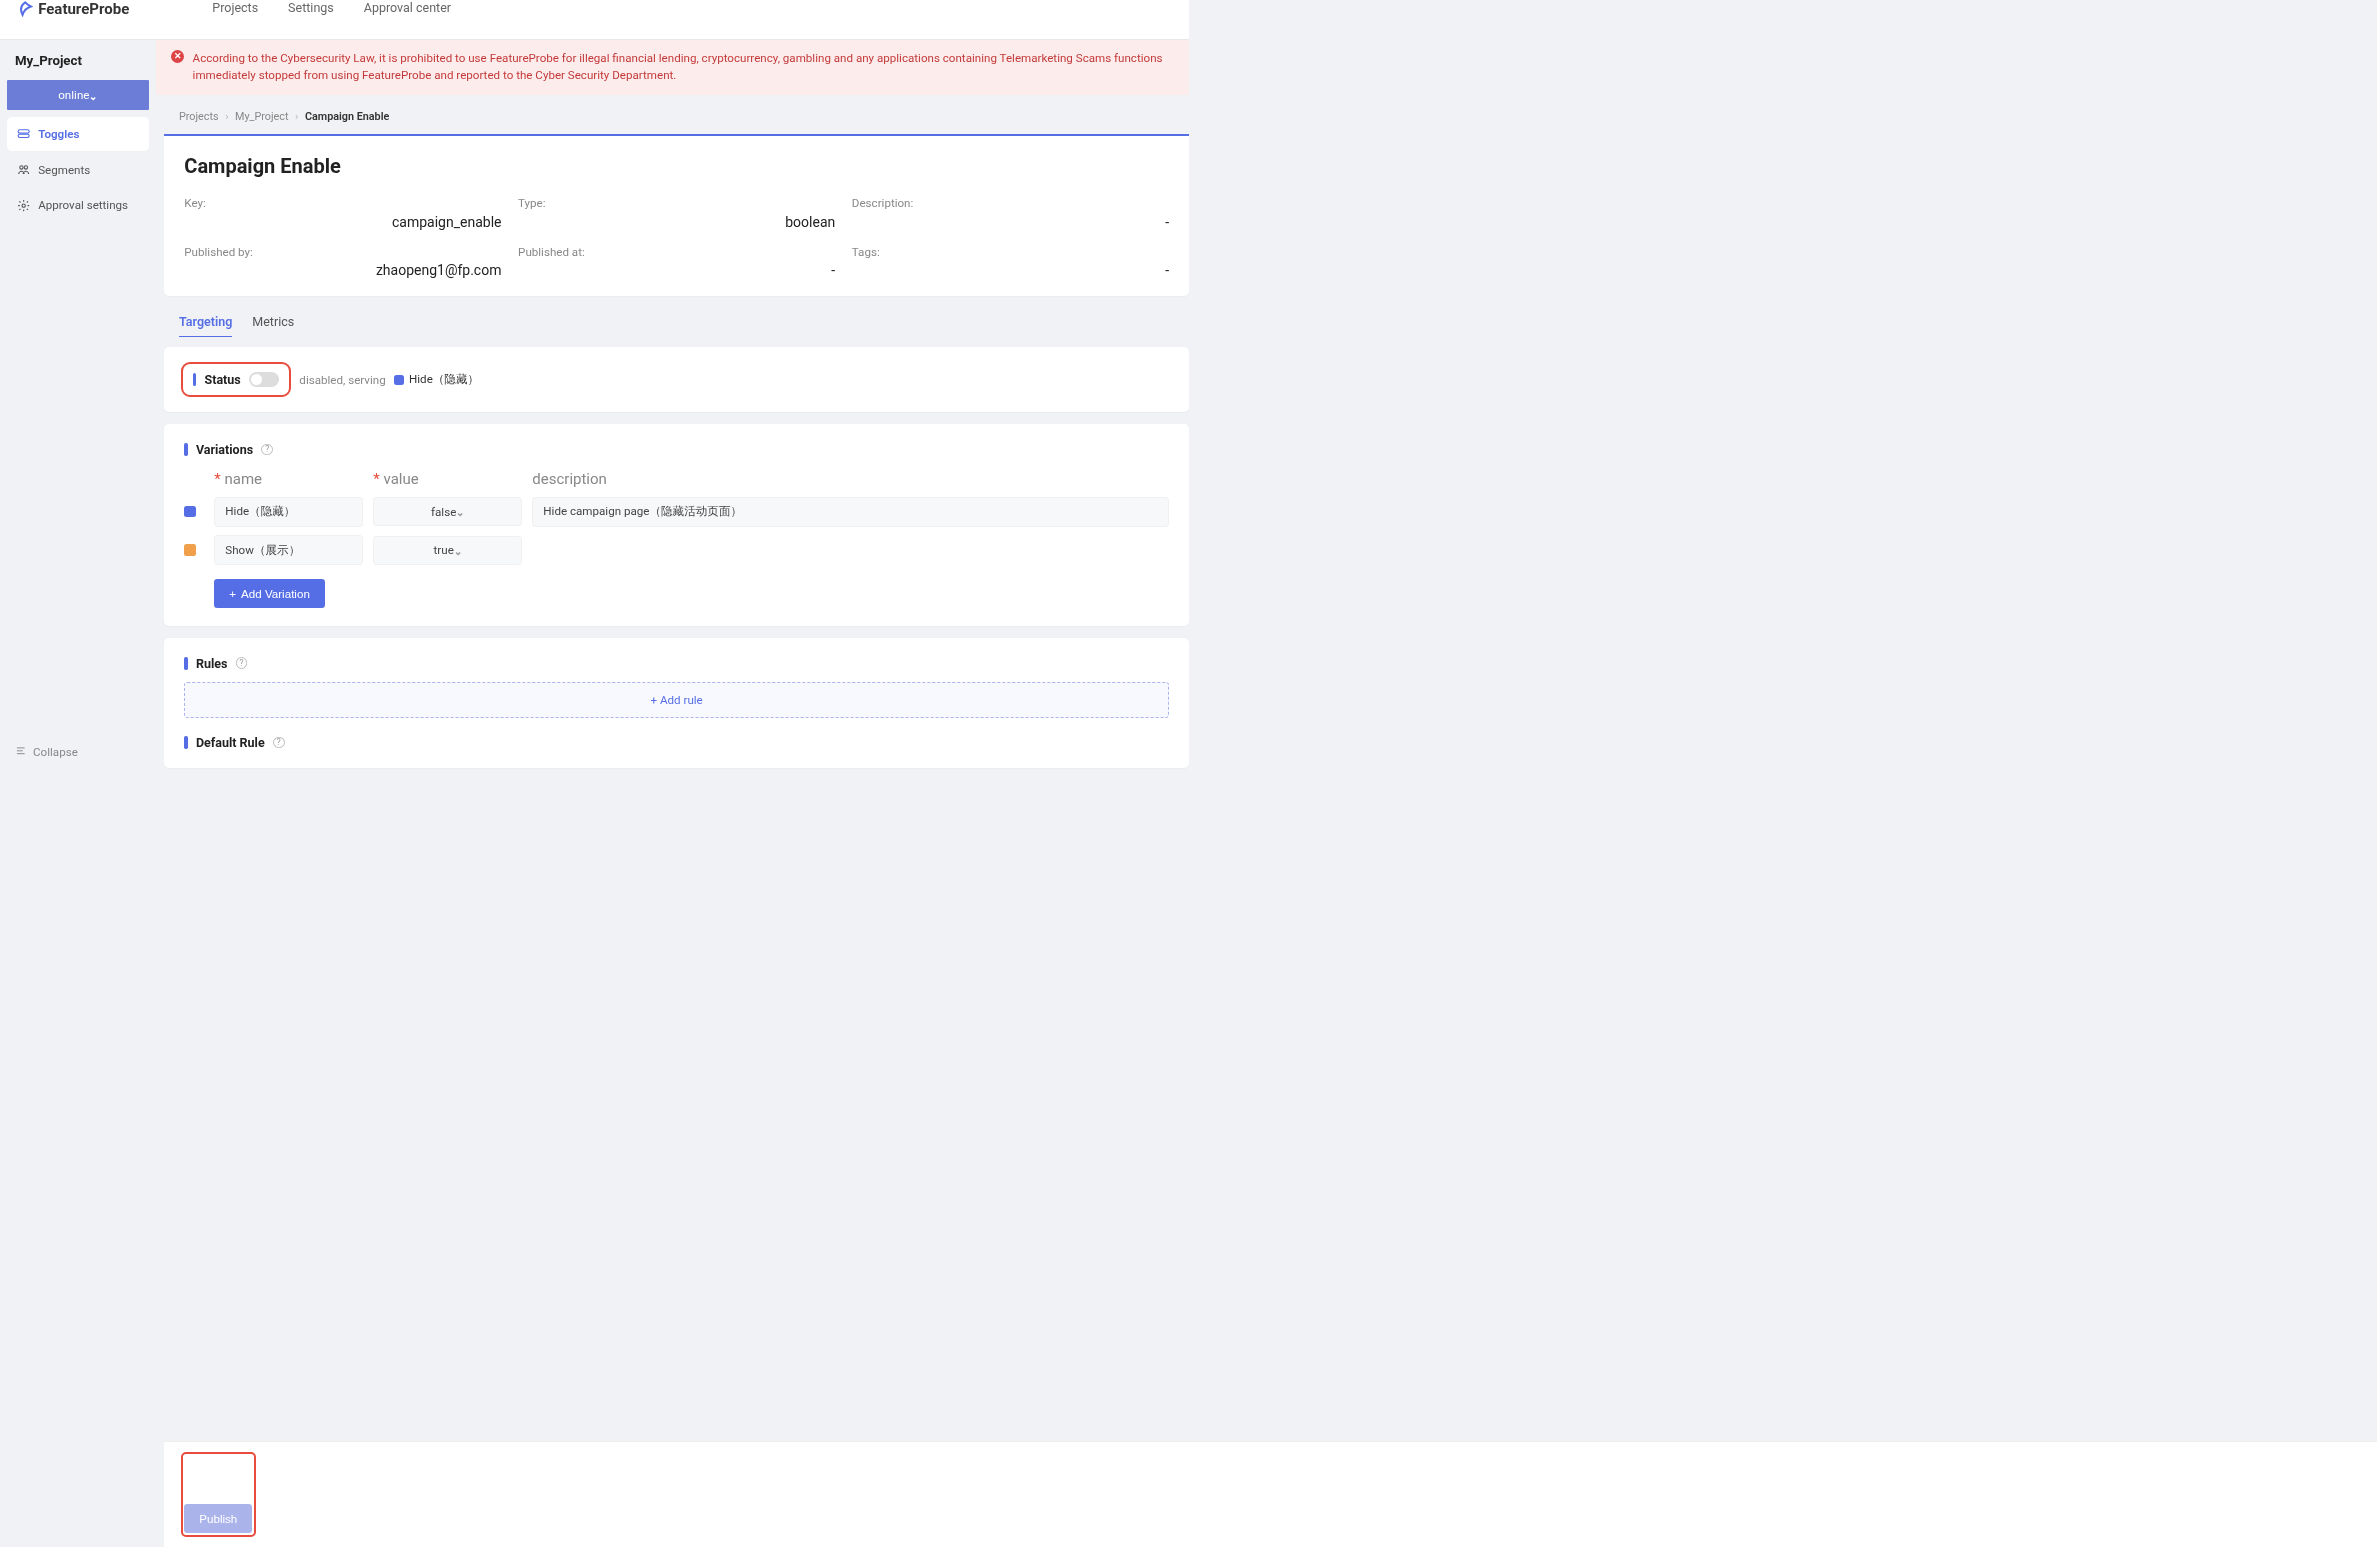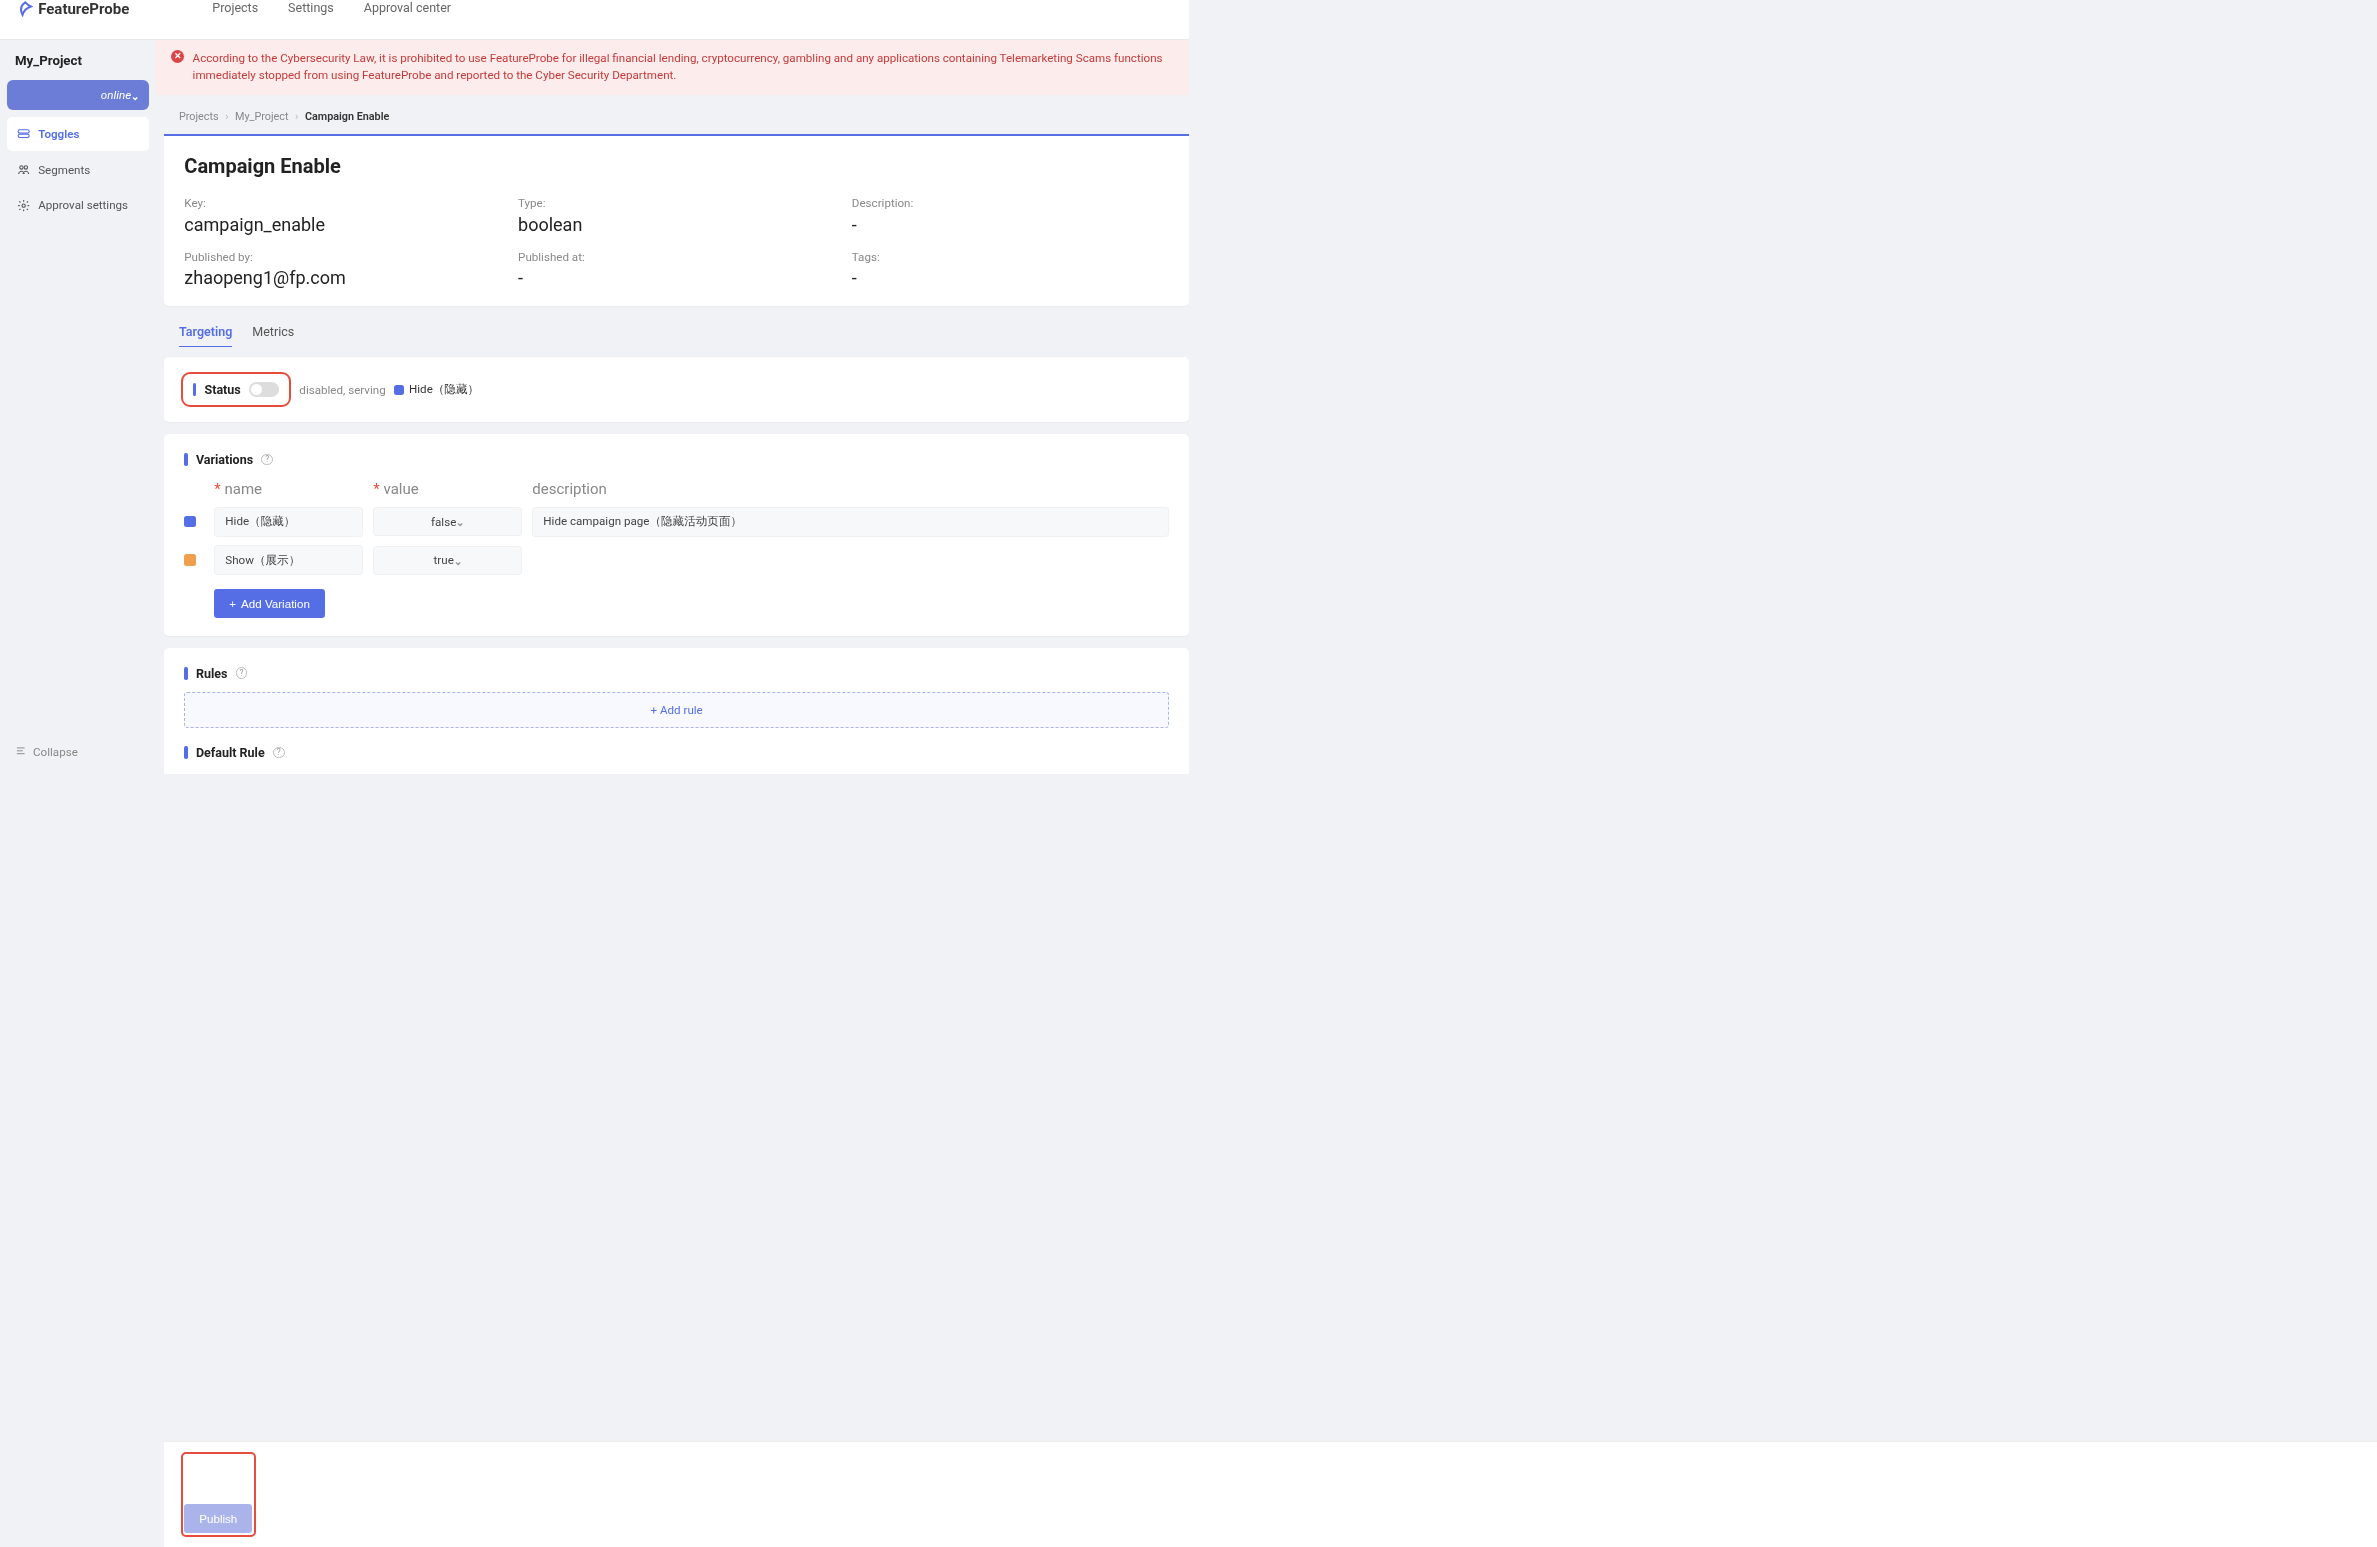--- a/index.html
+++ b/index.html
@@ -57,28 +57,27 @@
 }
 .project-name {
   font-weight: 700;
   font-size: 13.3px;
   color: #222;
   padding: 0 8.3px 11.6px 8.3px;
 }
 .env-select {
   background: #6c7dd8;
   color: #fff;
-  border-radius: 6px;
+  border-radius: 1px;
   padding: 8.3px 10px;
   display: flex;
-  justify-content: flex-end;
+  justify-content: center;
   align-items: center;
   margin-bottom: 6.6px;
   cursor: pointer;
-  font-style: italic;
 }
 .nav-list {
   display: flex;
   flex-direction: column;
   gap: 1.7px;
 }
 .nav-item {
   display: flex;
   align-items: center;
   gap: 8.3px;
@@ -166,21 +165,22 @@
   column-gap: 16.6px;
   row-gap: 15px;
 }
 .meta-label {
   color: #888;
   font-size: 11.6px;
   margin-bottom: 3.3px;
 }
 .meta-value {
   color: #222;
-  font-size: 18px;
+  font-size: 14px;
+  text-align: right;
 }
 
 .tabs {
   display: flex;
   gap: 20px;
   padding: 0 23px;
   margin: 6.6px 0 10px 0;
 }
 .tab {
   padding: 6.6px 0;

